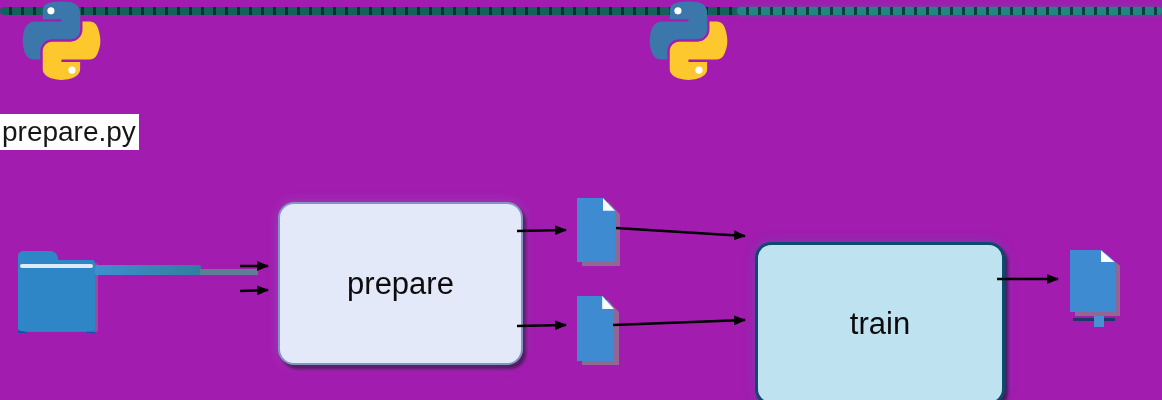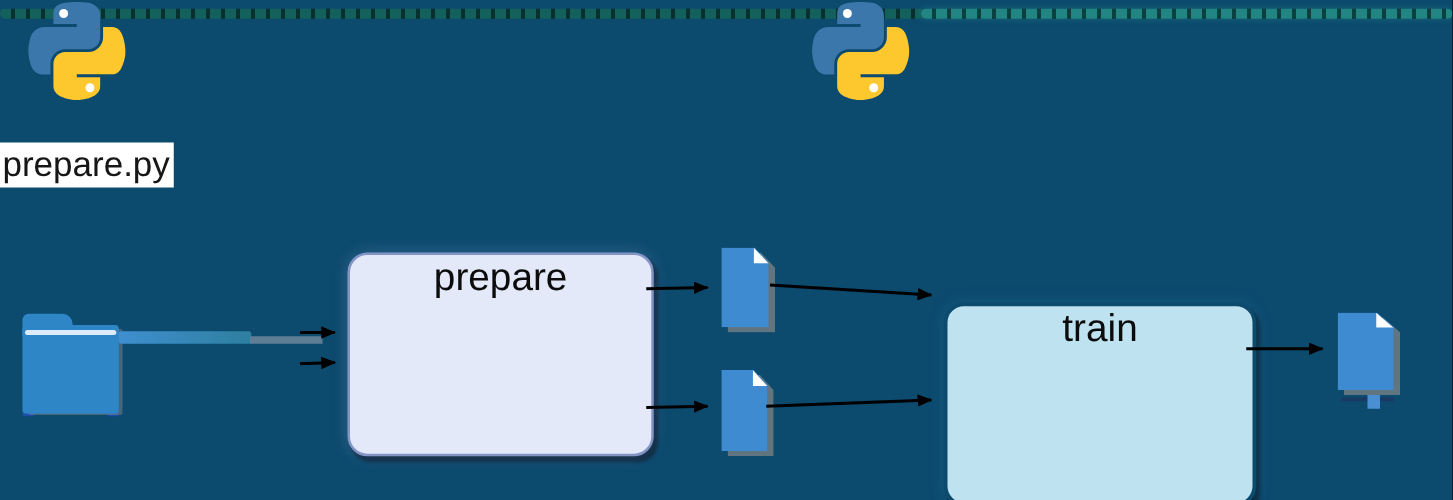--- a/index.html
+++ b/index.html
@@ -1,17 +1,17 @@
 <!DOCTYPE html>
 <html><head>
 <meta charset="utf-8">
 <style>
   html,body{margin:0;padding:0;background:#000;}
   #canvas{
-    position:relative;width:1162px;height:400px;background:#0c4a6e;
+    position:relative;width:1162px;height:400px;background:#a21caf;
     overflow:hidden;font-family:"Liberation Sans",sans-serif;
   }
   .abs{position:absolute;}
 
   
   .timeline{top:7px;height:8px;border-radius:4px;z-index:1;}
   .timeline.left{
     left:0;width:740px;
     background:repeating-linear-gradient(90deg,#14605d 0 9px,#07302f 9px 12px);
   }
@@ -44,21 +44,21 @@
     box-shadow:4px 2px 0 -1px rgba(140,140,140,.45);z-index:1;}
   .folder .stripe{position:absolute;left:2px;top:13px;width:73px;height:4px;background:#dcebf7;border-radius:2px;z-index:2;}
 
   
   .connector-bright{left:95px;top:265px;width:106px;height:10px;z-index:2;
     background:linear-gradient(90deg,#3f8fd0,#2e7f9f);border-radius:2px;}
   .connector-tail{left:200px;top:269px;width:58px;height:6px;background:#5f7e96;z-index:2;}
 
   
   .node{
-    z-index:2;border-radius:16px;display:flex;justify-content:center;
+    z-index:2;border-radius:16px;display:flex;align-items:center;justify-content:center;
     color:#0c0c0c;font-size:31px;
   }
   .node.prepare{
     left:278px;top:202px;width:241px;height:159px;
     background:#e3e9f8;border:2px solid #8495c5;
     box-shadow:0 0 12px rgba(140,160,210,.28),3px 4px 3px rgba(10,10,20,.55);
   }
   .node.train{
     left:755px;top:202px;width:244px;height:157px;
     background:#bfe2f1;border:3px solid #0c4a6e;

